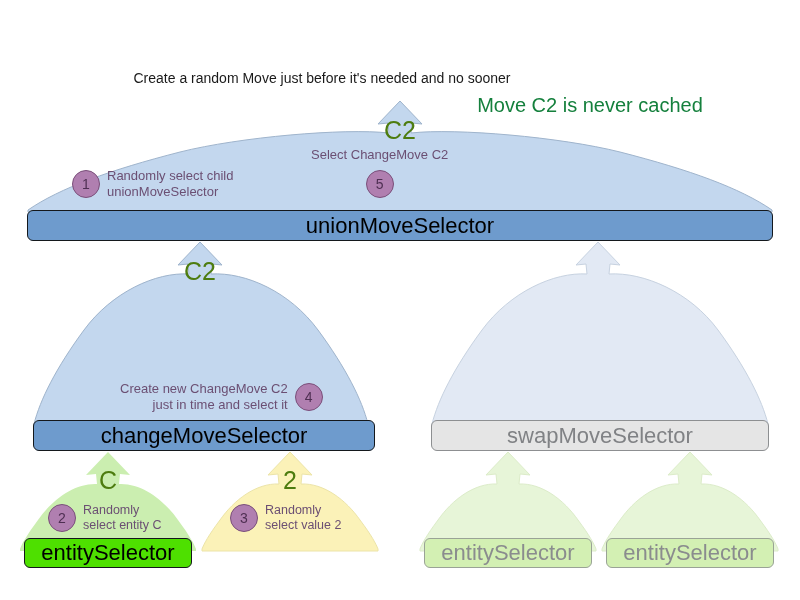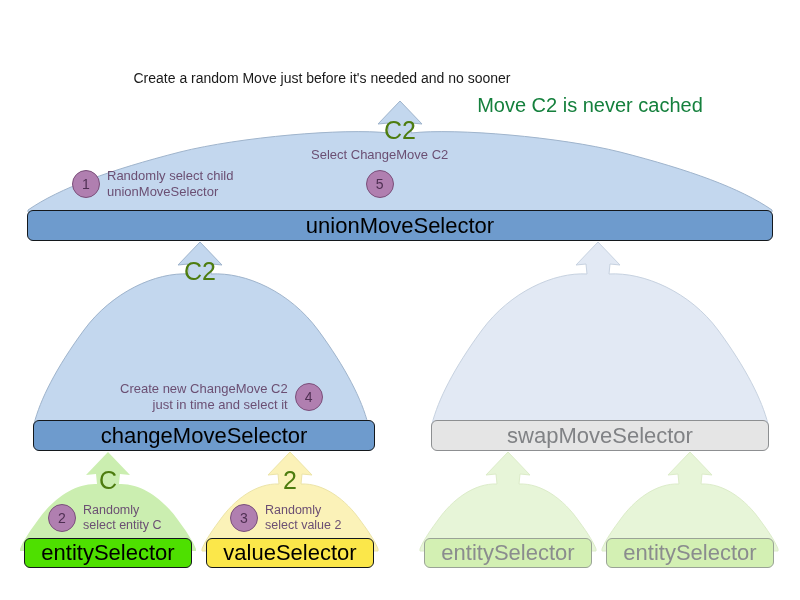--- a/index.html
+++ b/index.html
@@ -257,20 +257,19 @@
     </div>
 
     <div class="bar bar-blue" style="left:27px; top:210px; width:746px; height:31px;">unionMoveSelector</div>
 
     <div class="bar bar-blue" style="left:33px; top:420px; width:342px; height:31px;">changeMoveSelector</div>
 
     <div class="bar bar-blue-faded" style="left:431px; top:420px; width:338px; height:31px;">swapMoveSelector</div>
 
     <div class="bar bar-green" style="left:24px; top:538px; width:168px; height:30px;">entitySelector</div>
 
-    <div class="bar bar-yellow2" style="left:206px; top:538px; width:168px; height:30px;">valueSelector</div>
 
     <div class="bar bar-green-faded" style="left:424px; top:538px; width:168px; height:30px;">entitySelector</div>
 
     <div class="bar bar-green-faded" style="left:606px; top:538px; width:168px; height:30px;">entitySelector</div>
 
   </div>
 </div>
 
 </body></html>

